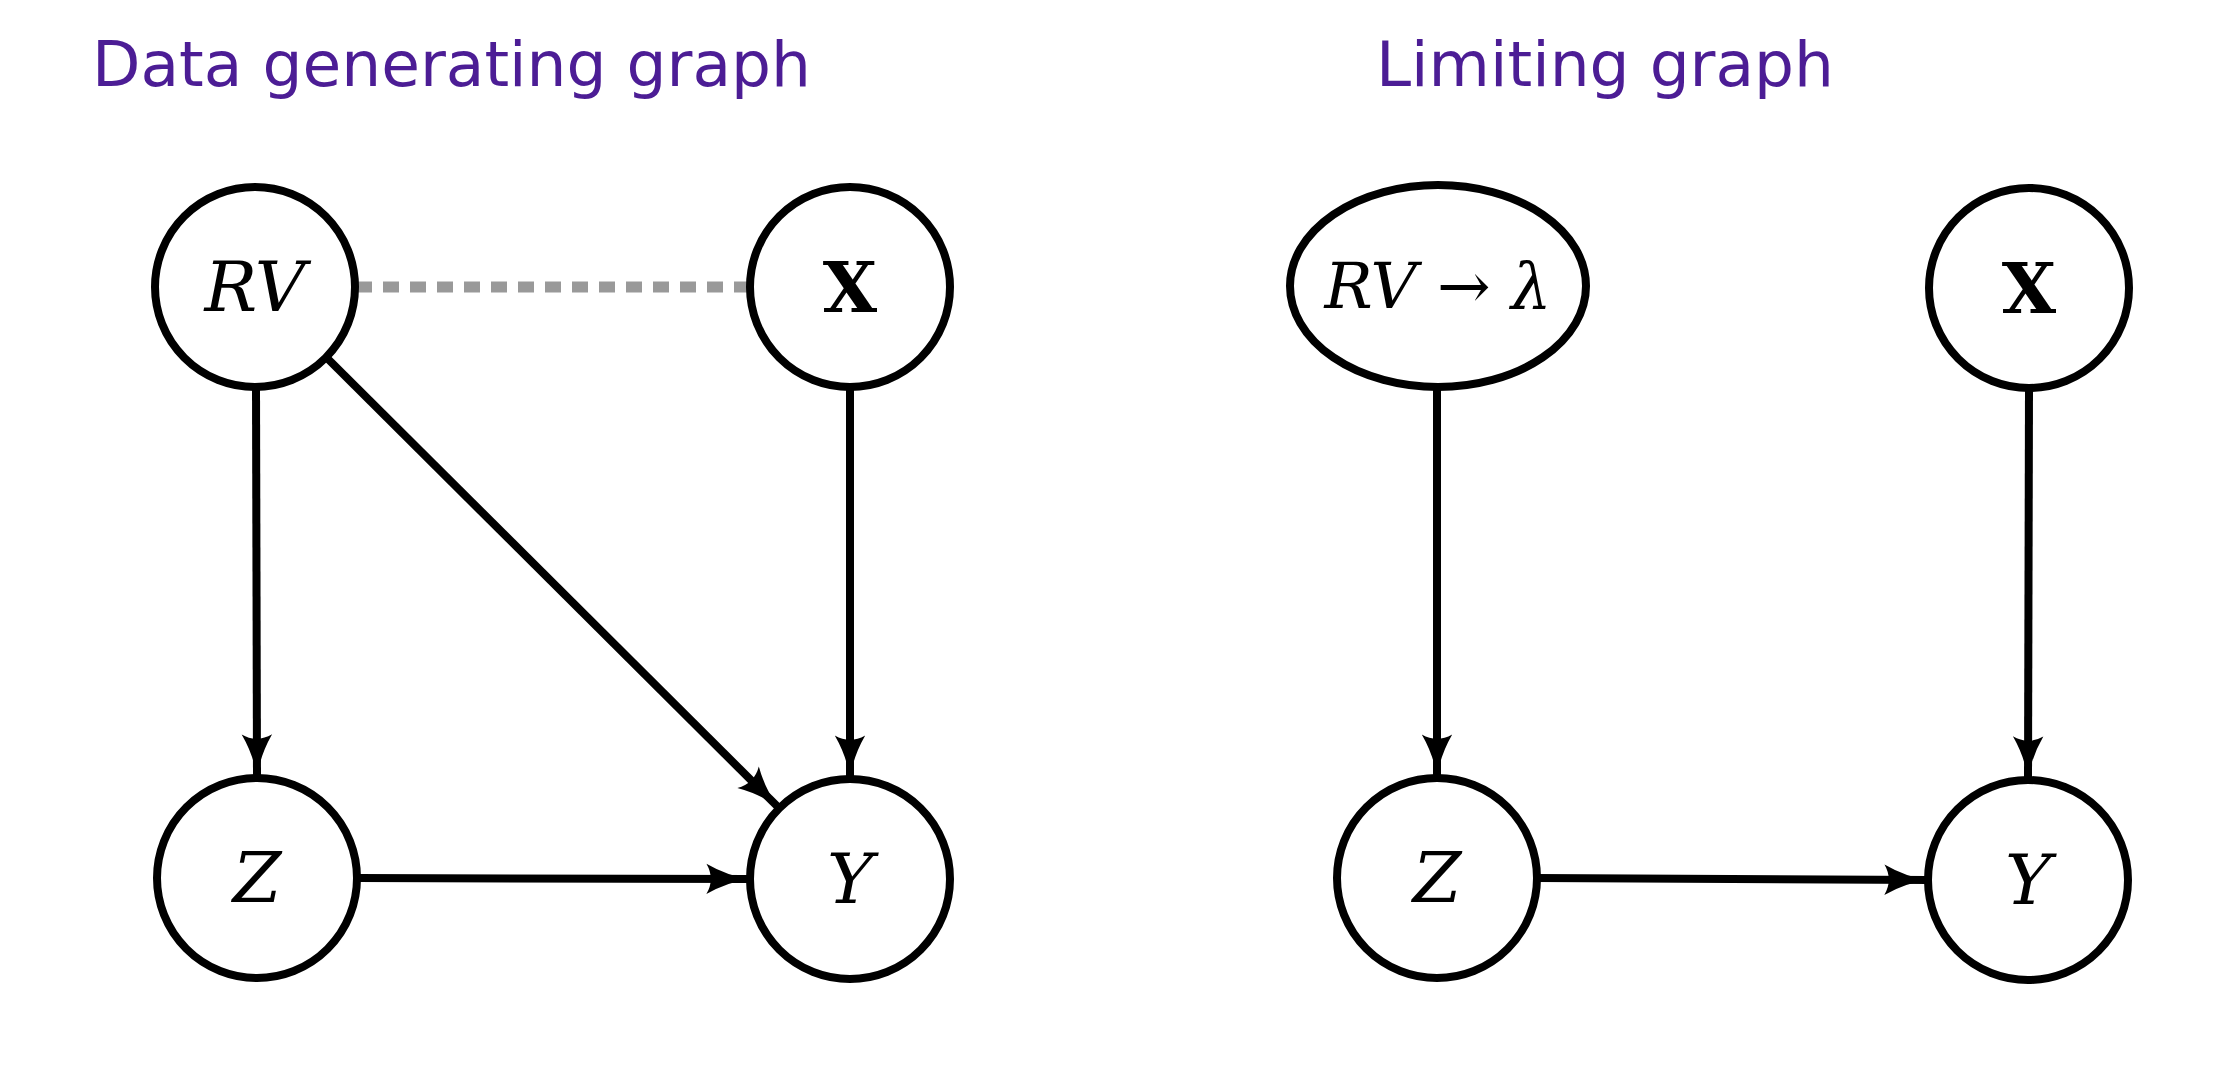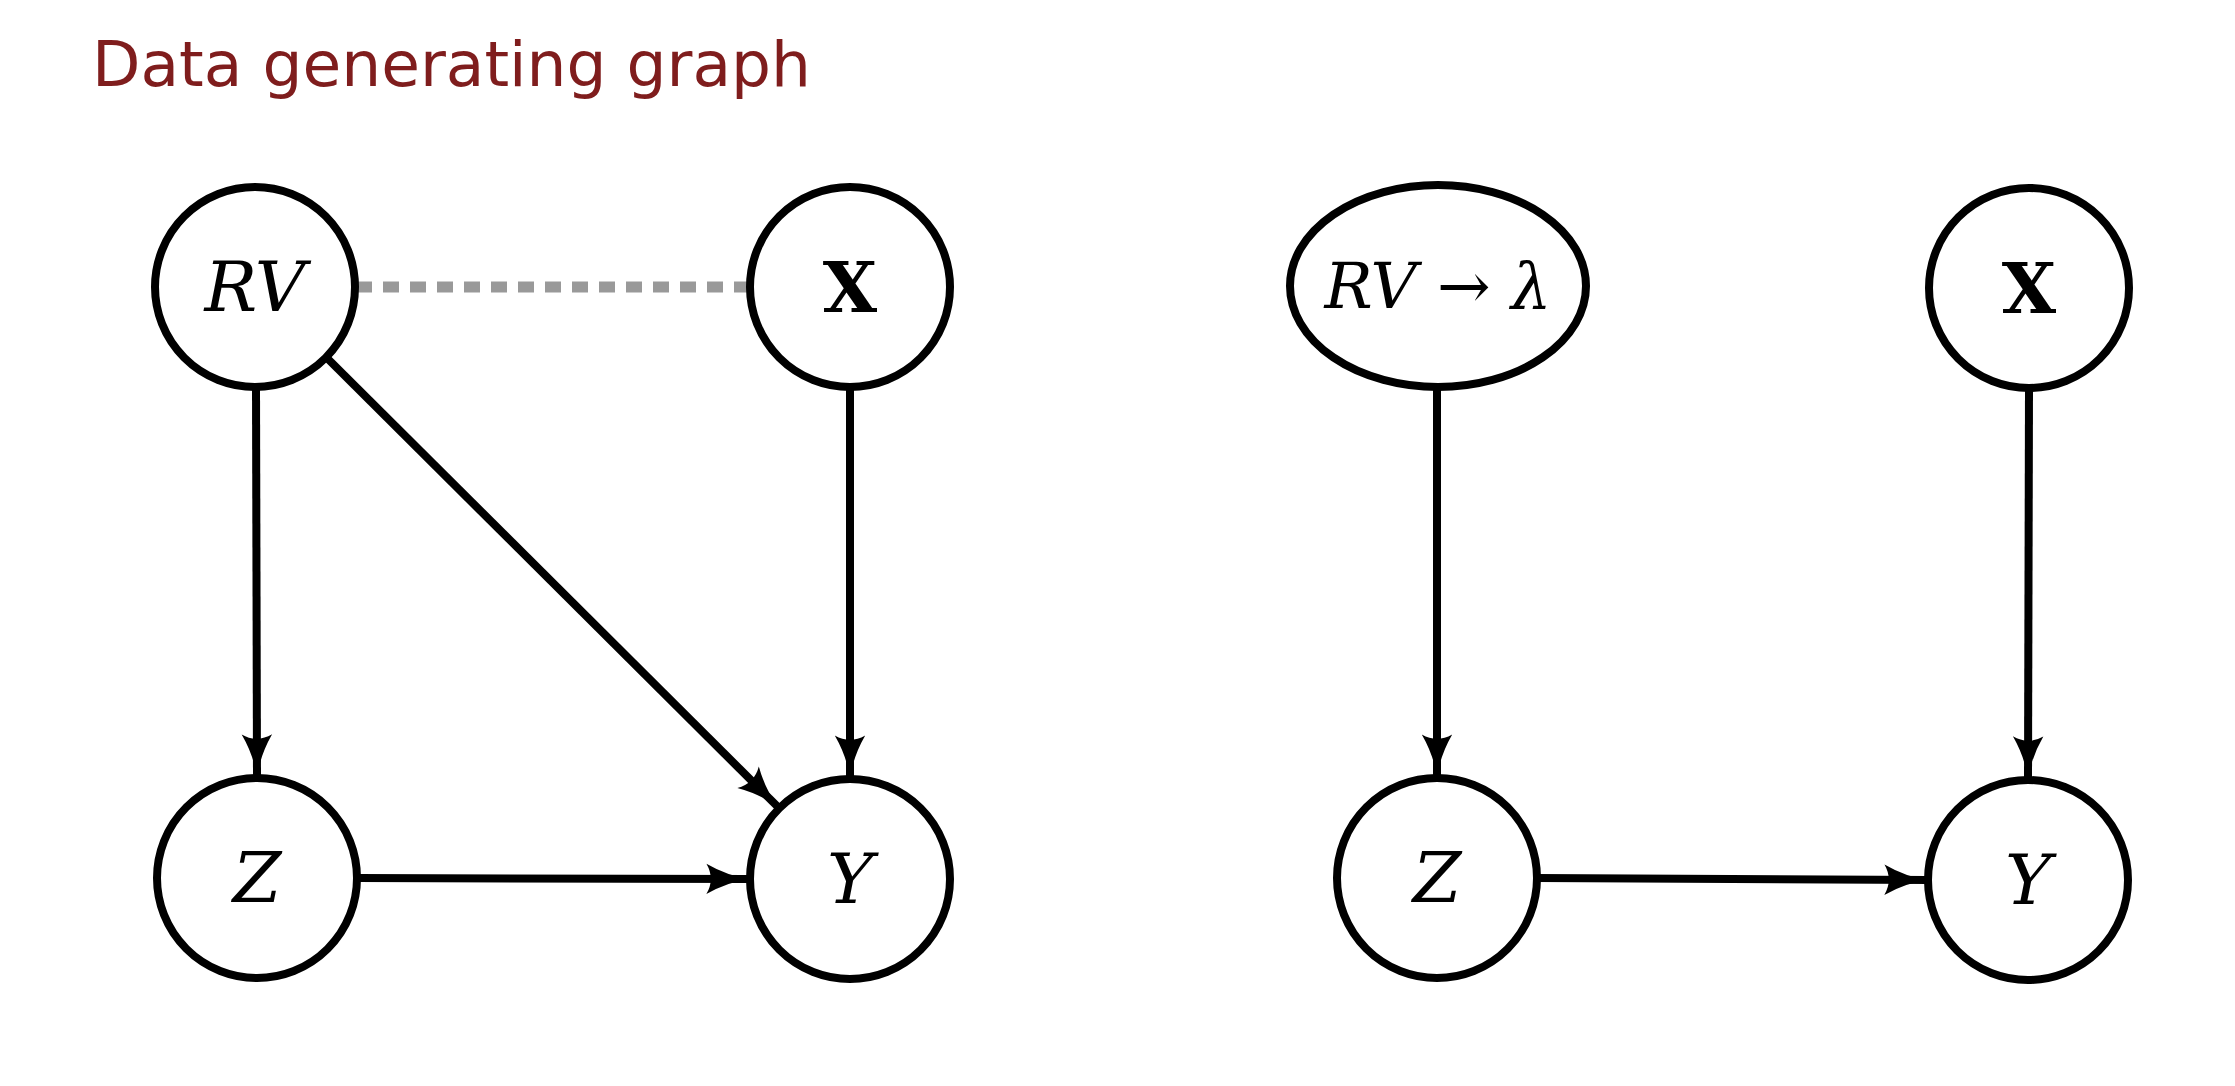--- a/index.html
+++ b/index.html
@@ -13,21 +13,21 @@
     height: 1086px;
     background: #ffffff;
     overflow: hidden;
   }
   .graph-title {
     position: absolute;
     top: 32px;
     font-family: "DejaVu Sans", sans-serif;
     font-size: 63px;
     line-height: 1.05;
-    color: #7f1d1d;
+    color: #4c1d95;
     white-space: nowrap;
   }
   #left-title  { left: 92px; }
   #right-title { left: 1376px; }
 
   svg { position: absolute; left: 0; top: 0; display: block; }
 
   .node {
     fill: #ffffff;
     stroke: #000000;
@@ -63,20 +63,21 @@
     font-size: 64px;
   }
 </style>
 </head>
 <body>
 
 <div id="canvas">
 
   <div id="left-title" class="graph-title">Data generating graph</div>
 
+  <div id="right-title" class="graph-title">Limiting graph</div>
 
   <svg width="2235" height="1086" viewBox="0 0 2235 1086">
     <defs>
       <marker id="arrowhead" viewBox="0 0 12 8" refX="11.5" refY="4" markerWidth="48" markerHeight="32" markerUnits="userSpaceOnUse" orient="auto">
         <path d="M0.6,0.2 Q6,3.3 11.5,4 Q6,4.7 0.6,7.8 Q2.8,4 0.6,0.2 z" fill="#000000"></path>
       </marker>
     </defs>
 
     <g>
       <line class="edge-dashed" x1="356" y1="287" x2="749" y2="287"></line>

